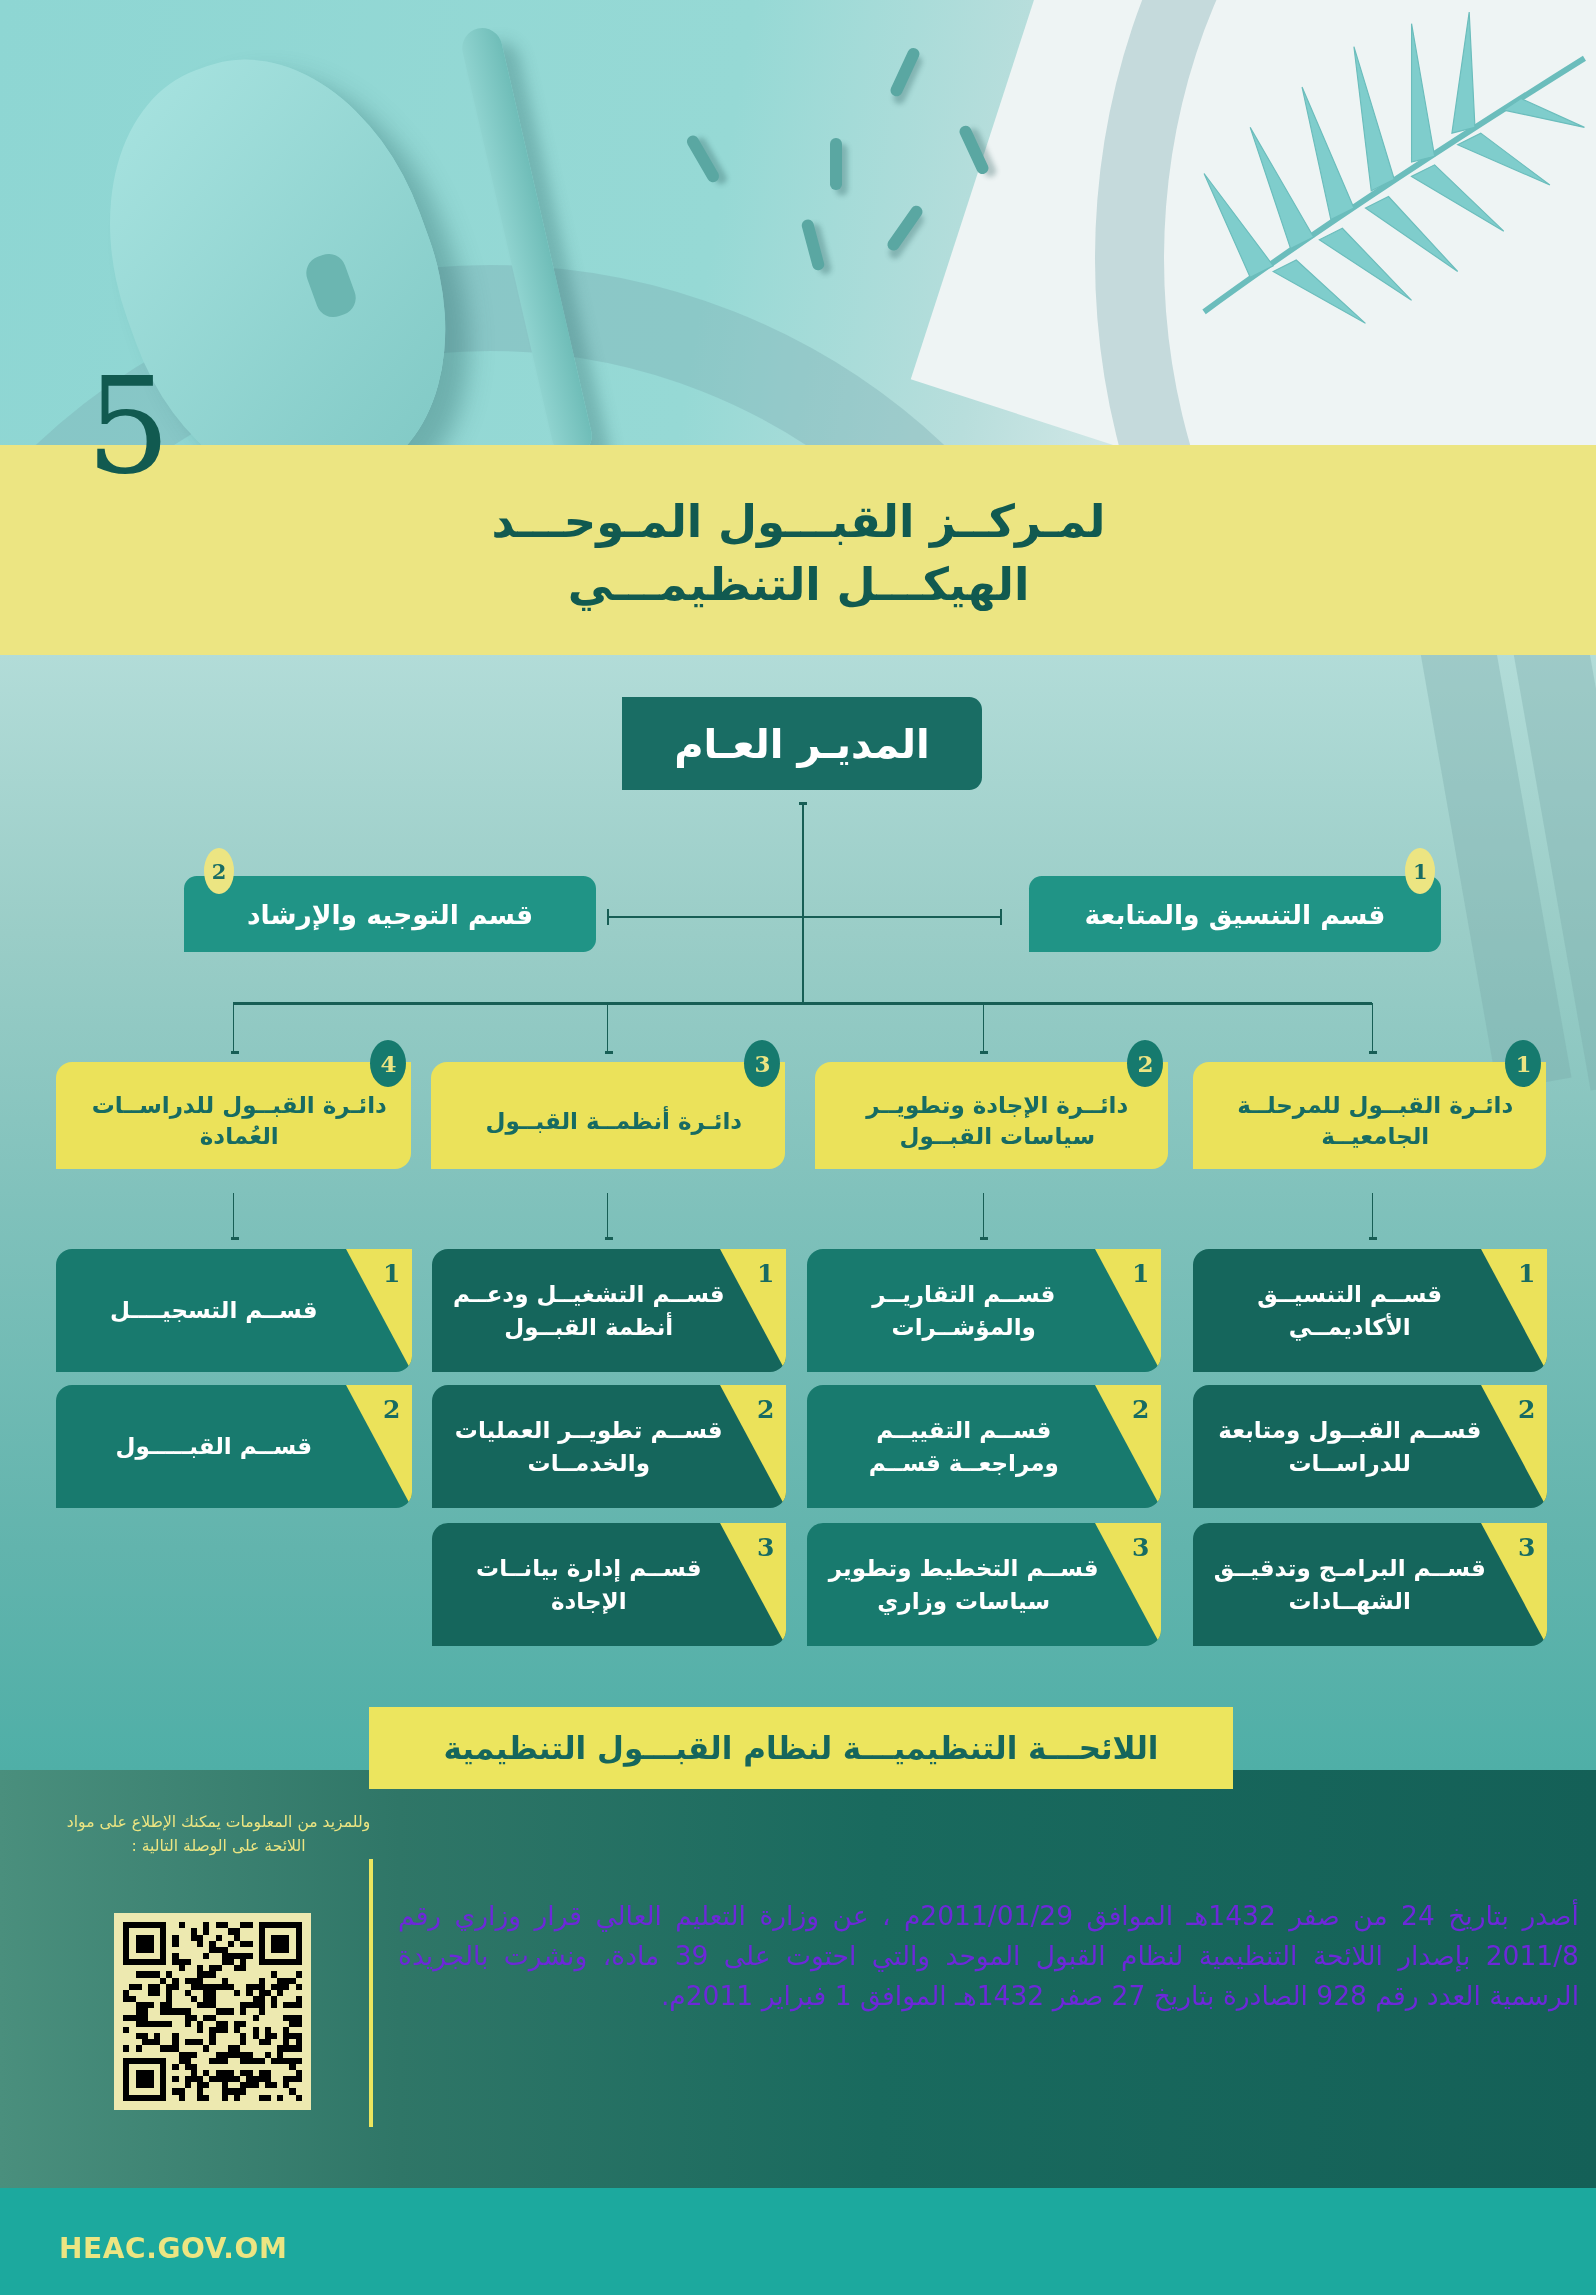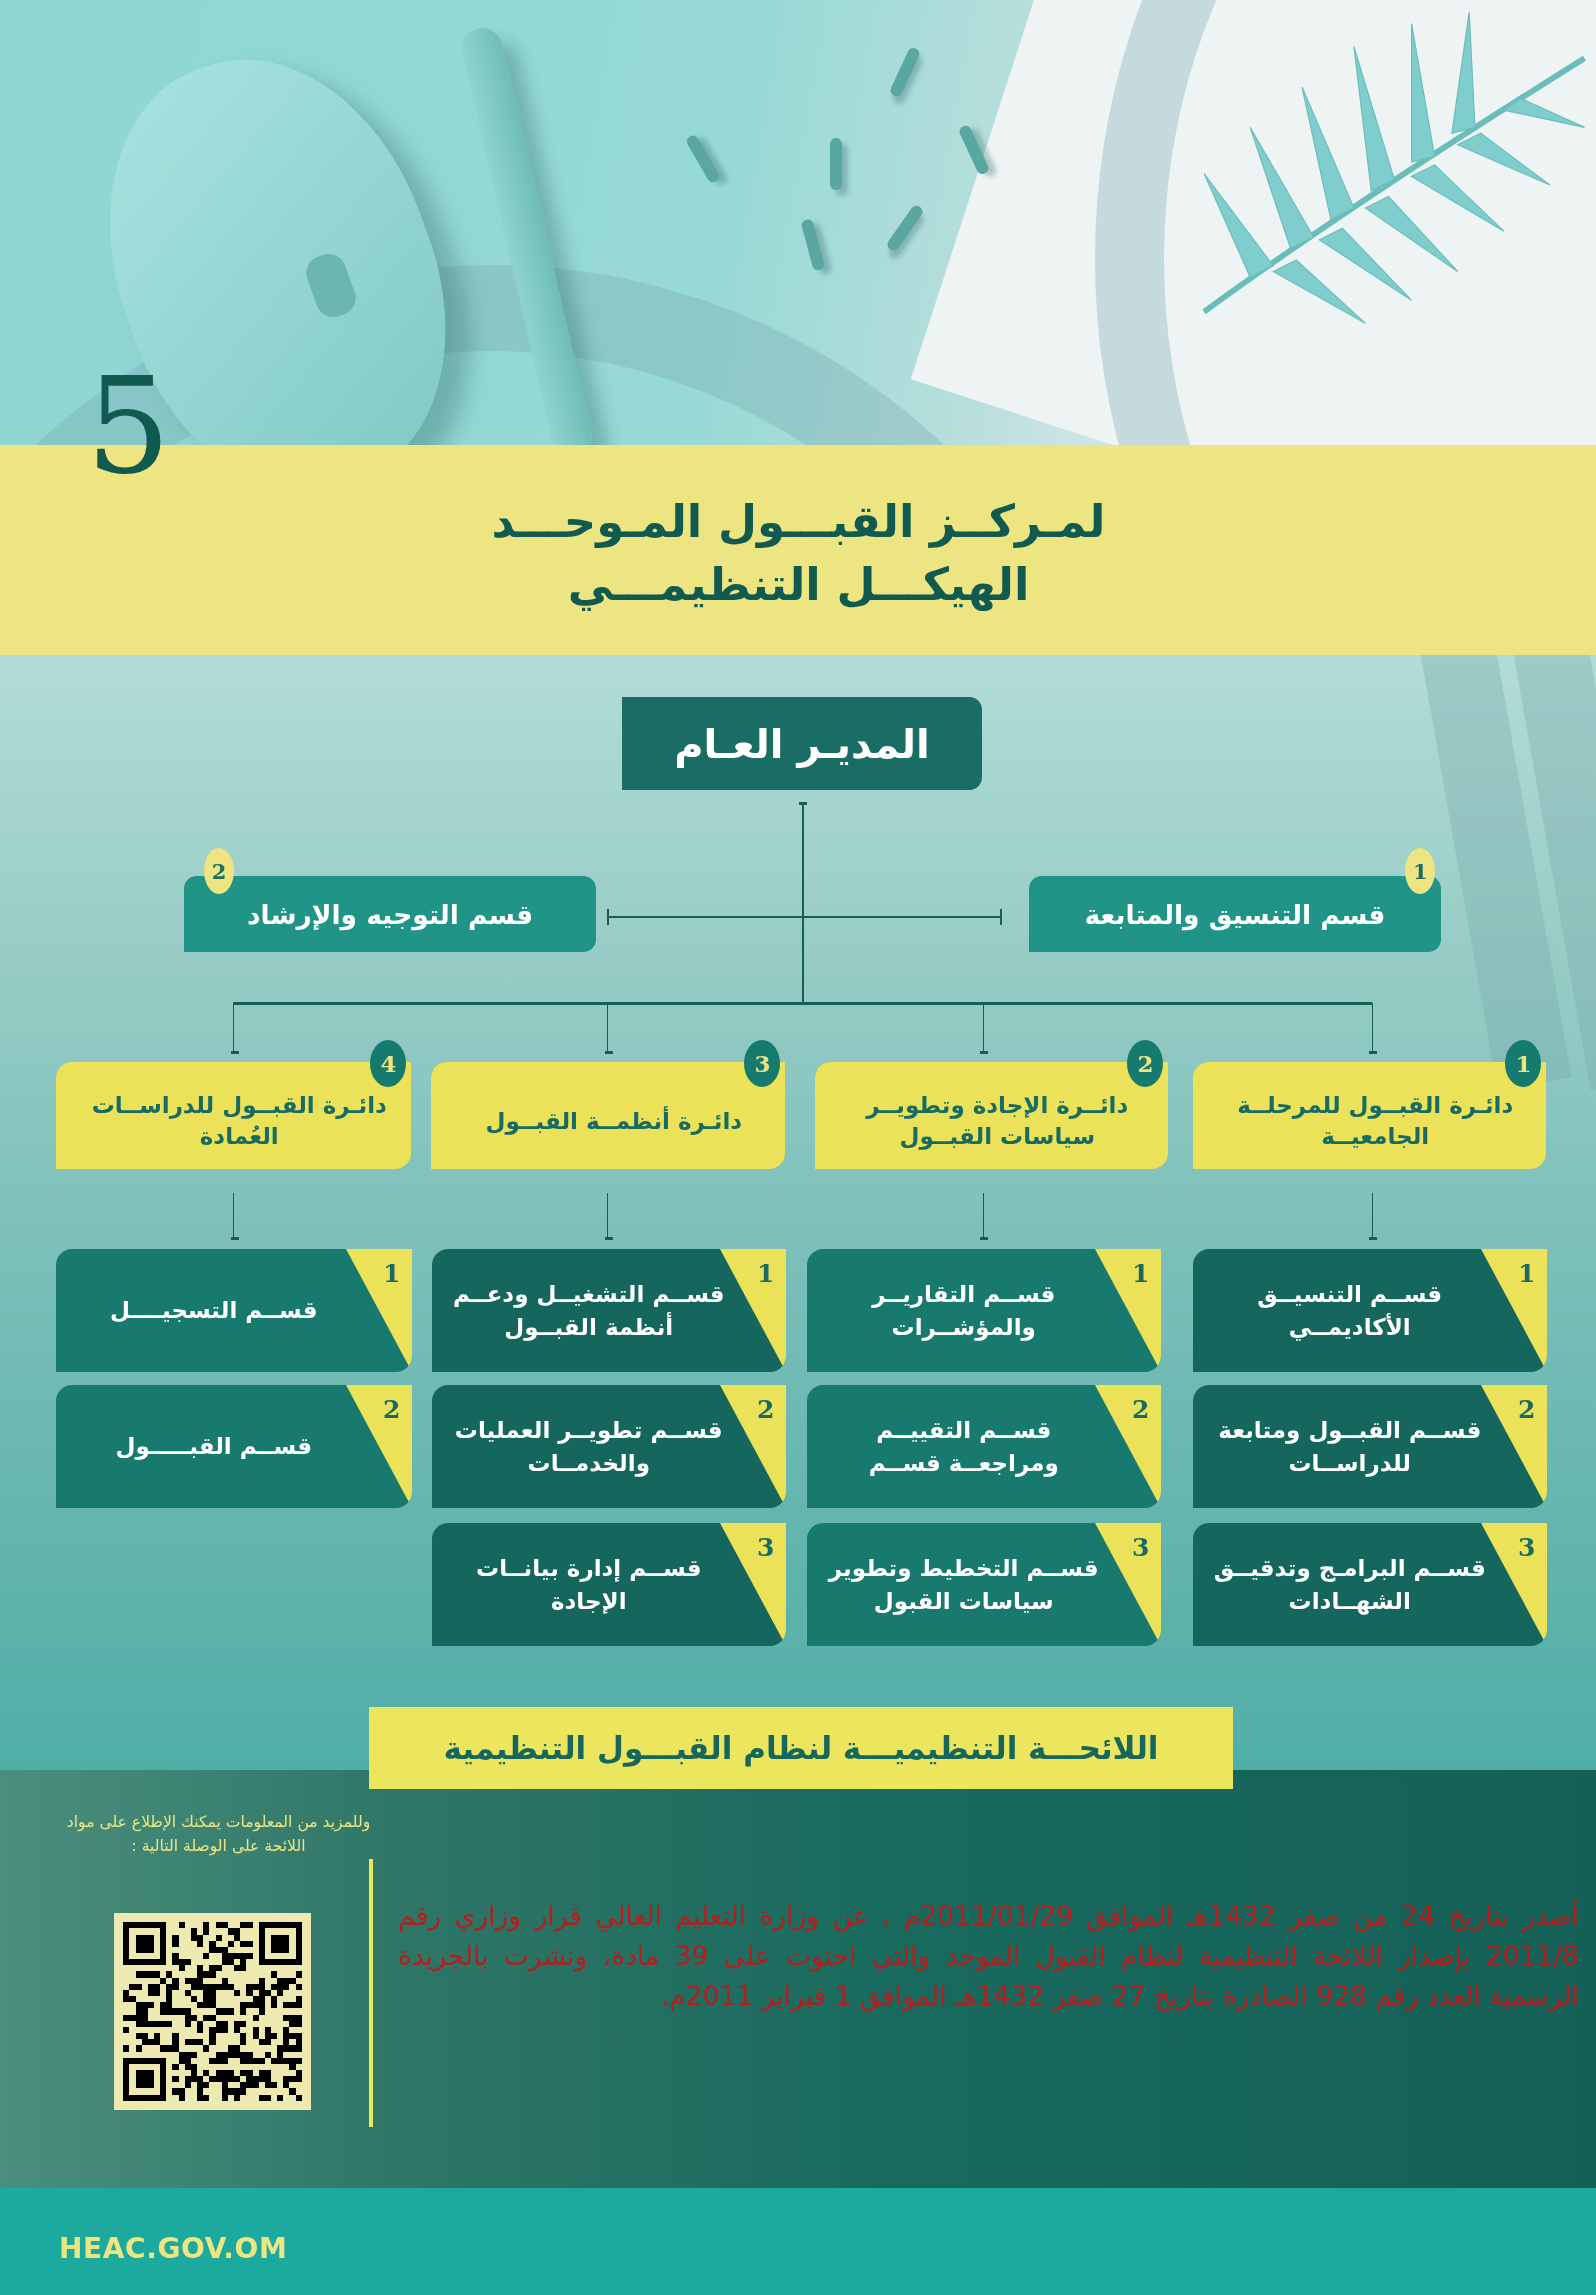--- a/index.html
+++ b/index.html
@@ -158,21 +158,21 @@
   }
   .qr-grid { width: 100%; height: 100%; display: grid;
     grid-template-columns: repeat(29, 1fr); grid-template-rows: repeat(29, 1fr); }
   .qr-grid span { background: transparent; }
   .qr-grid span.on { background: #000; }
   .divider-bar {
     left: 369px; top: 1859px; width: 3.5px; height: 268px; background: #ece55e;
   }
   .reg-body {
     left: 398px; top: 1896px; width: 1181px; direction: rtl; text-align: justify;
-    color: #b91c1c; font-size: 26.5px; line-height: 40px;
+    color: #6d28d9; font-size: 26.5px; line-height: 40px;
   }
 
   
   .footer {
     left: 0; top: 2188px; width: 1597px; height: 108px; background: #1ca99e;
   }
   .footer-url {
     left: 59px; top: 2232px; color: #ece582; font-weight: bold;
     font-family: "DejaVu Sans", sans-serif; font-size: 28px; letter-spacing: 0.6px;
   }
@@ -298,21 +298,21 @@
   <span>قســم التقاريــر والمؤشــرات</span>
 </div>
 <div class="abs unit c-light" style="left:807px;top:1385px;width:354px;">
   <div class="corner" style="clip-path:polygon(0 0,100% 0,100% 100%);"></div>
   <div class="corner-num">2</div>
   <span>قســم التقييــم ومراجعــة قســم</span>
 </div>
 <div class="abs unit c-light" style="left:807px;top:1523px;width:354px;">
   <div class="corner" style="clip-path:polygon(0 0,100% 0,100% 100%);"></div>
   <div class="corner-num">3</div>
-  <span>قســم التخطيط وتطوير سياسات القبول</span>
+  <span>قســم التخطيط وتطوير سياسات وزاري</span>
 </div>
 
 <div class="abs unit c-dark" style="left:432px;top:1249px;width:354px;">
   <div class="corner" style="clip-path:polygon(0 0,100% 0,100% 100%);"></div>
   <div class="corner-num">1</div>
   <span>قســم التشغيــل ودعــم أنظمة القبــول</span>
 </div>
 <div class="abs unit c-dark" style="left:432px;top:1385px;width:354px;">
   <div class="corner" style="clip-path:polygon(0 0,100% 0,100% 100%);"></div>
   <div class="corner-num">2</div>

